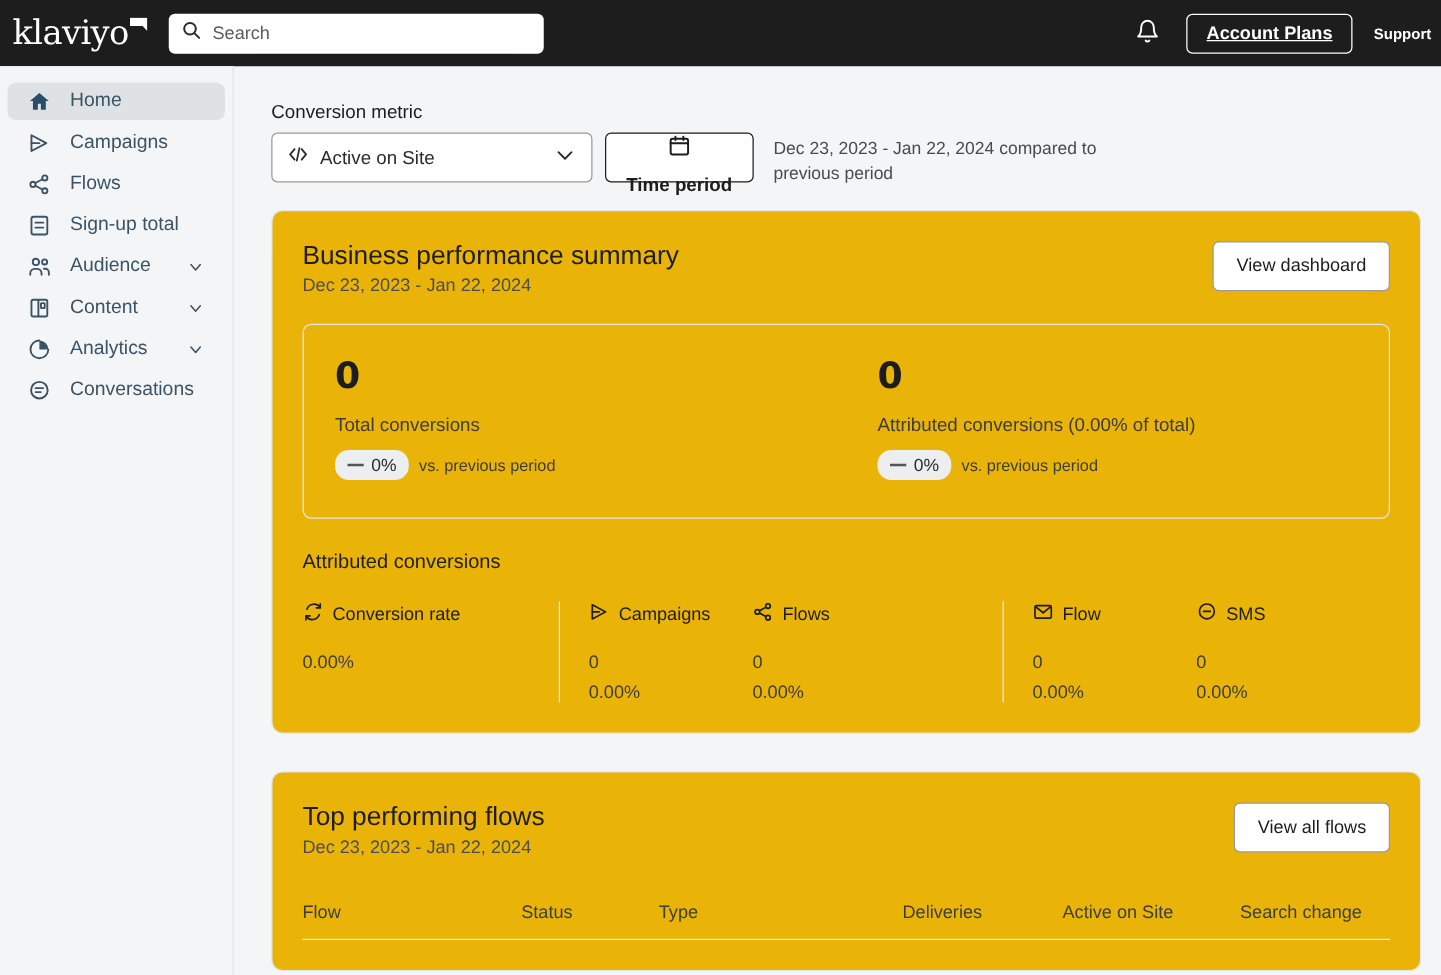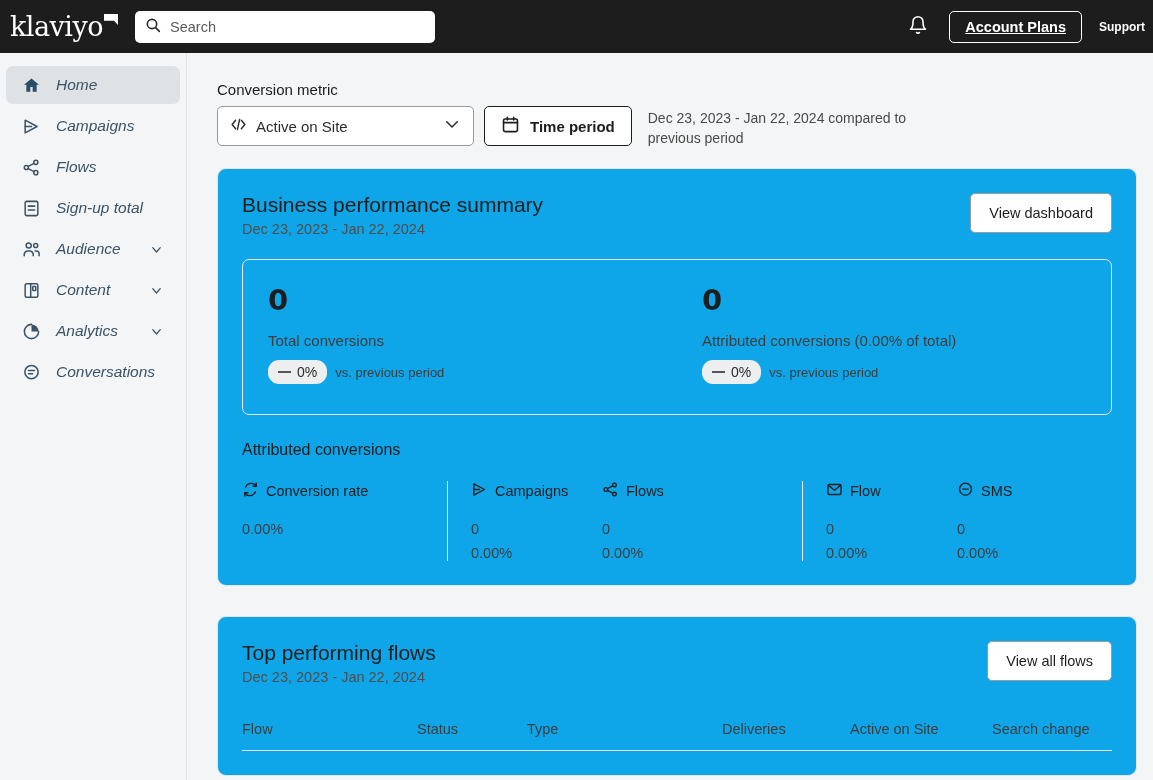--- a/index.html
+++ b/index.html
@@ -66,25 +66,24 @@
   
   .sidebar {
     position: absolute; top: 53px; left: 0;
     width: 187px; height: 727px;
     background: #f4f5f6;
     border-right: 1px solid #e2e4e6;
     padding-top: 10px;
   }
   .nav-item {
     display: flex; align-items: center;
-    height: 38px; margin: 3px 6px;
+    height: 30px; margin: 3px 6px;
     padding-left: 15px; border-radius: 7px;
     cursor: pointer; color: #3c5366;
     font-size: 15.5px;
-    font-style: italic;
   }
   .nav-item.active { background: #dfe2e5; }
   .nav-icon {
     width: 21px; height: 21px;
     display: flex; align-items: center; justify-content: center;
     margin-right: 14px; flex: 0 0 21px;
   }
   .nav-label { flex: 1; }
   .nav-chev { margin-right: 16px; display: flex; }
 
@@ -102,32 +101,32 @@
   .metric-select {
     width: 257px; height: 40px;
     border: 1px solid #9a9a9a; border-radius: 5px;
     background: #fff; display: flex; align-items: center;
     padding: 0 12px; cursor: pointer; gap: 9px;
   }
   .metric-name { font-size: 15px; color: #2b2b2b; flex: 1; }
   .time-btn {
     height: 40px; border: 1px solid #1d1d1d; border-radius: 5px;
     background: #fff; display: flex; align-items: center;
-    padding: 0 16px; gap: 10px; cursor: pointer;
+    padding: 0 16px; gap: 10px; cursor: pointer; flex-direction: column;
   }
   .time-btn span { font-size: 15px; font-weight: bold; color: #1d1d1d; }
   .range-text {
     font-size: 14px; color: #4a4a4a; line-height: 20px;
     max-width: 265px; padding-top: 2px; margin-left: 6px;
   }
 
   
   .card {
     margin: 0 0 0 29px; width: 920px;
-    background: #0ea5e9; border: 1px solid #e4e6e8;
+    background: #eab308; border: 1px solid #e4e6e8;
     border-radius: 9px; padding: 24px;
   }
   .card.first { margin-top: 20px; }
   .card.second { margin-top: 30px; }
   .card-head { display: flex; align-items: flex-start; }
   .card-title {
     font-size: 21px; color: #1d1d1d; font-weight: normal;
     margin-bottom: 4px;
   }
   .card-sub { font-size: 14.5px; color: #4e4e4e; }

